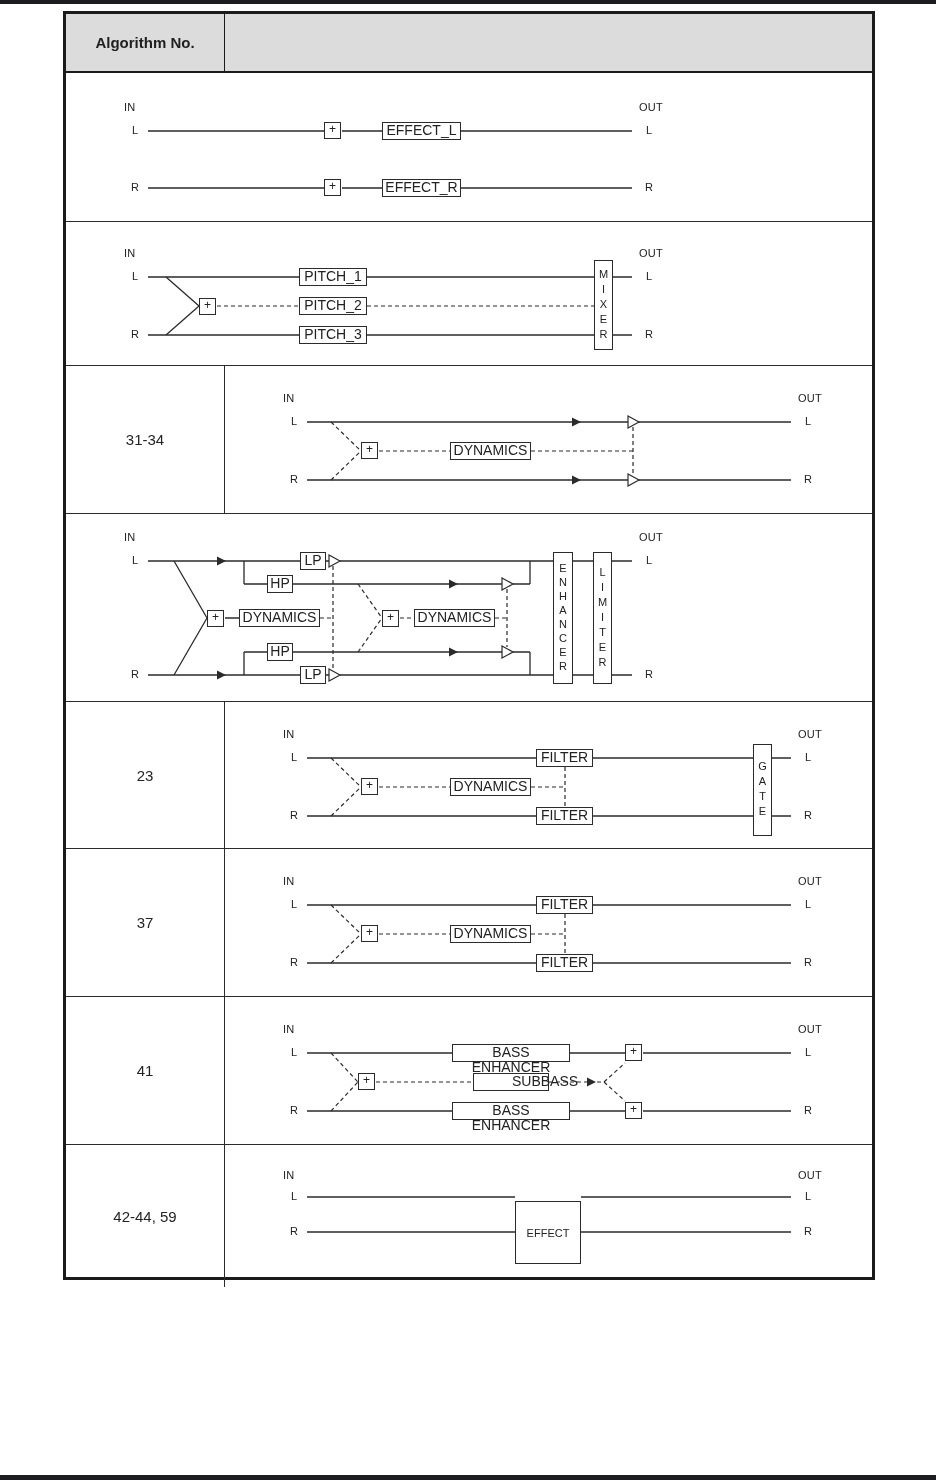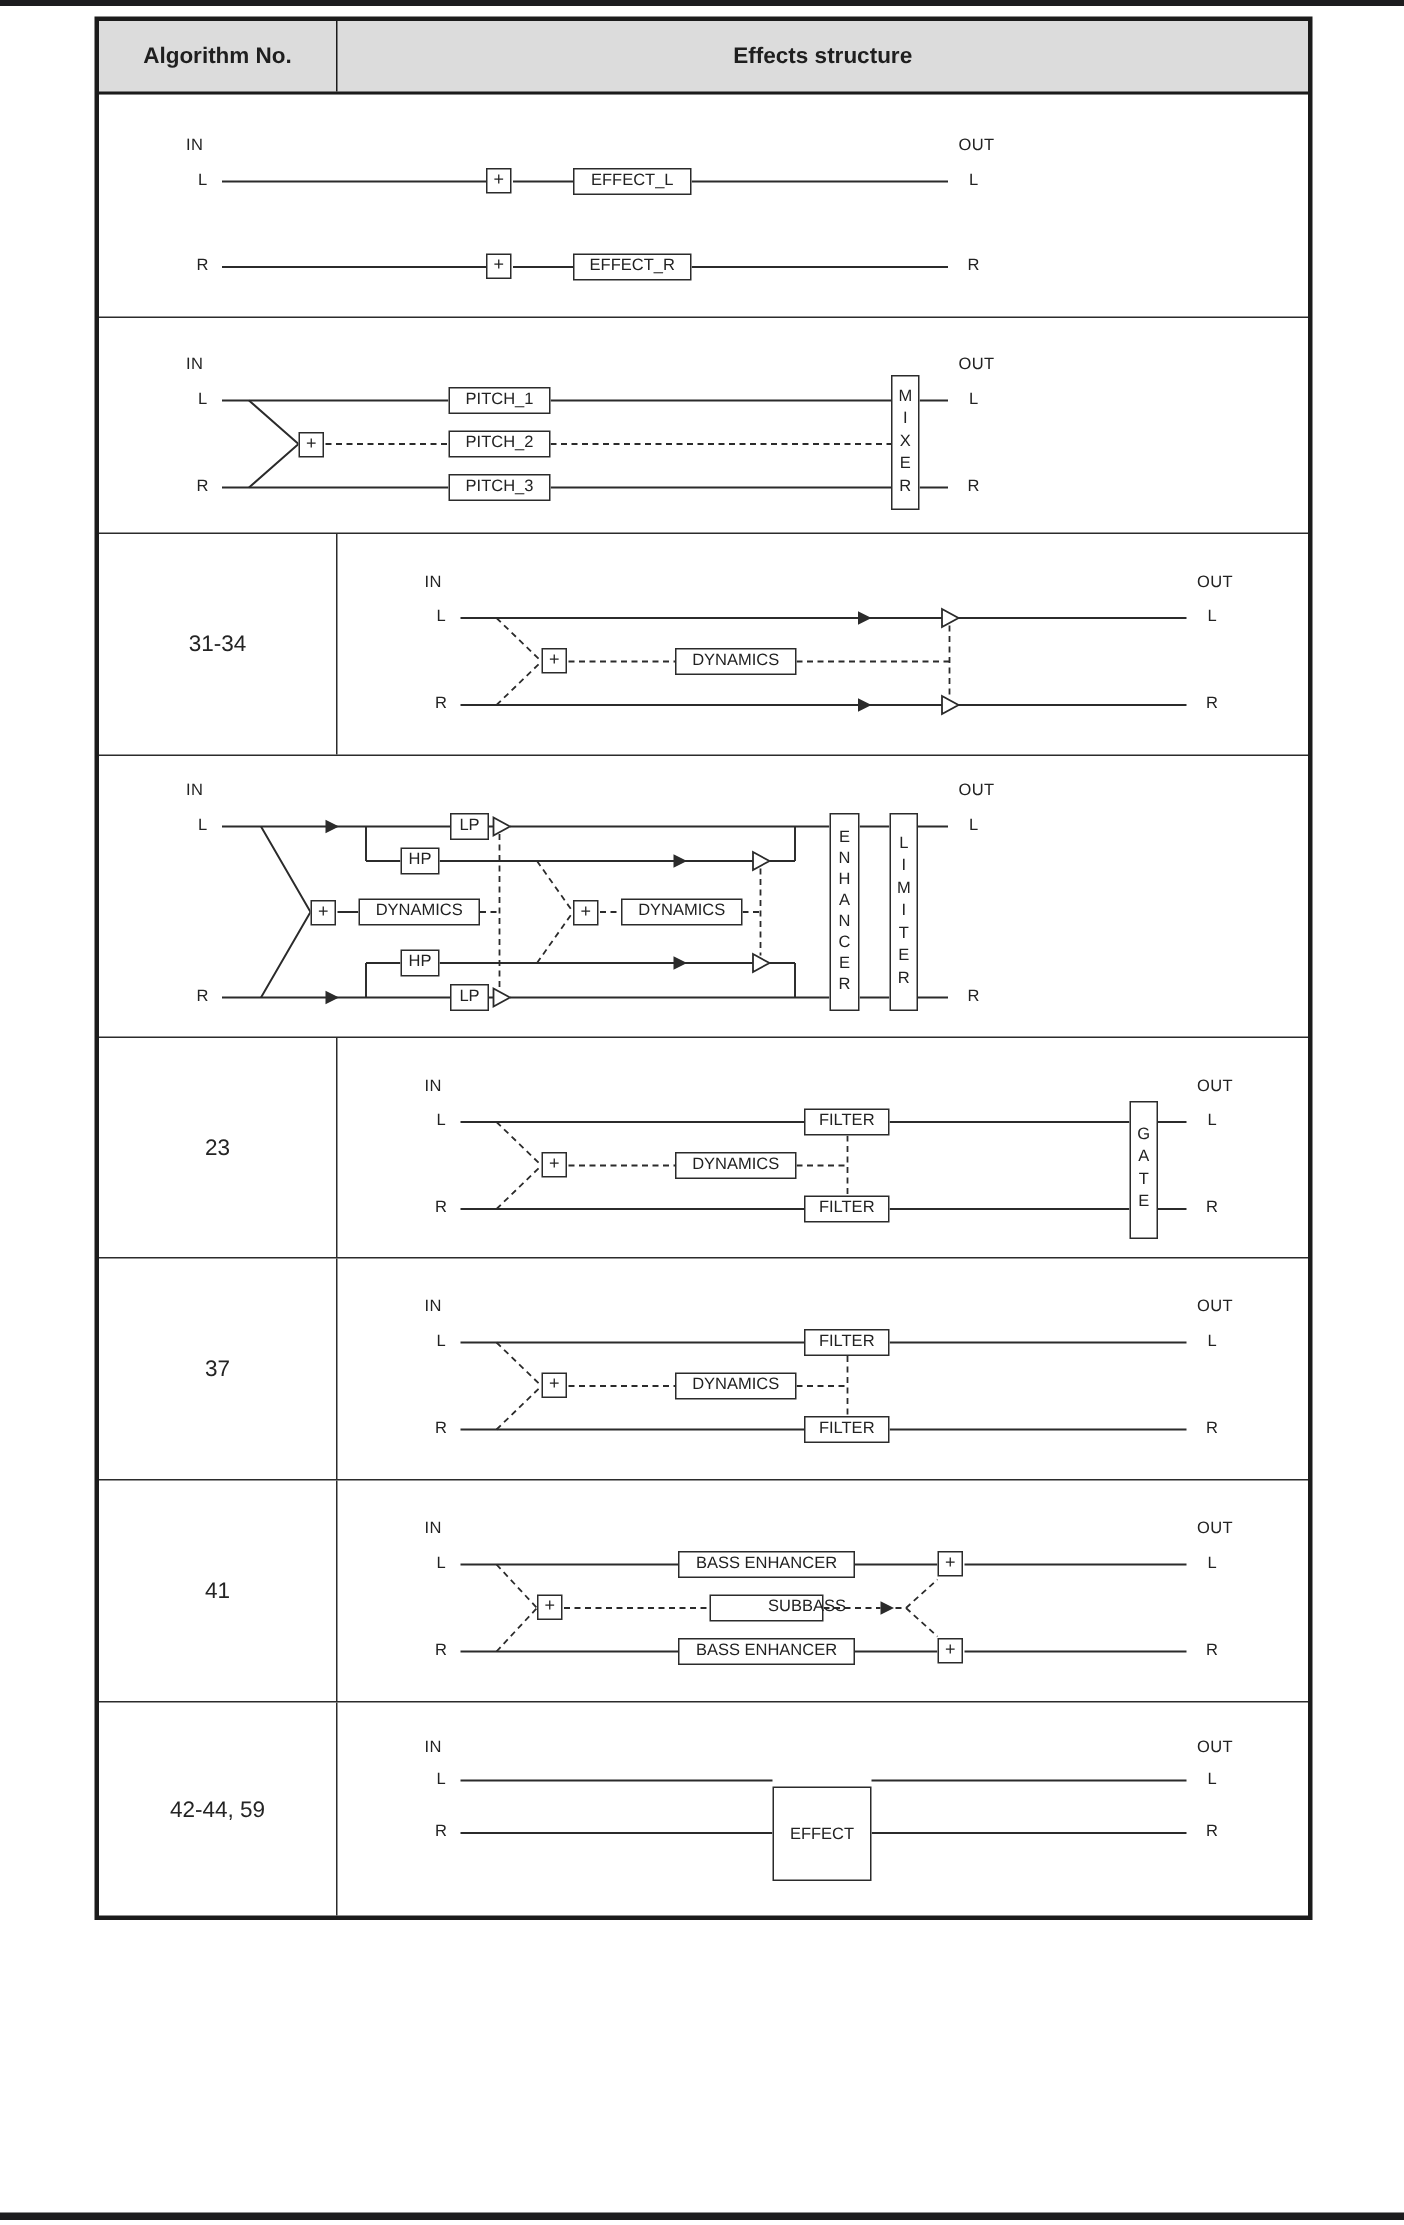--- a/index.html
+++ b/index.html
@@ -6,31 +6,31 @@
   .page{position:relative;width:936px;height:1483px;background:#fff;overflow:hidden;
         font-family:"Liberation Sans","DejaVu Sans",sans-serif;color:#232323;}
   .edge{position:absolute;left:0;width:936px;background:#1d1d1f;}
   .edge.top{top:0;height:4px;}
   .edge.bottom{top:1475px;height:5px;}
 
   .algo-table{position:absolute;left:63px;top:11px;width:812px;height:1269px;
               border:3px solid #1b1b1b;box-sizing:border-box;background:#fff;}
   .trow{display:flex;border-bottom:1.5px solid #2b2b2b;box-sizing:border-box;}
   .trow.last{border-bottom:none;}
-  .thead{height:49px;border-bottom:2px solid #1b1b1b;background:#dcdcdc;justify-content:space-between;}
+  .thead{height:59px;border-bottom:2px solid #1b1b1b;background:#dcdcdc;justify-content:space-between;}
   .hcell{display:flex;align-items:center;justify-content:center;
          font-size:15px;font-weight:bold;color:#1f1f1f;box-sizing:border-box;}
   .acell{width:159px;flex:none;border-right:1.5px solid #2b2b2b;box-sizing:border-box;
          display:flex;align-items:center;justify-content:center;}
   .algo-text{font-size:15px;line-height:21px;white-space:pre-line;text-align:left;color:#242424;}
   .dcell{flex:1;position:relative;overflow:hidden;}
 
   .wires{position:absolute;left:0;top:0;}
   .dbox{position:absolute;box-sizing:border-box;height:18px;border:1.3px solid #2b2b2b;
-        background:#fff;font-size:11px;line-height:15px;text-align:center;color:#222;}
+        background:#fff;font-size:14px;line-height:15px;text-align:center;color:#222;}
   .bigbox{position:absolute;box-sizing:border-box;border:1.3px solid #2b2b2b;background:#fff;
         font-size:11px;text-align:center;color:#222;display:flex;align-items:center;justify-content:center;}
   .plus{position:absolute;width:17px;height:17px;box-sizing:border-box;border:1.3px solid #2b2b2b;
         background:#fff;font-size:12px;line-height:13px;text-align:center;color:#222;}
   .vstack{position:absolute;box-sizing:border-box;border:1.3px solid #2b2b2b;background:#fff;
         writing-mode:vertical-rl;text-orientation:upright;letter-spacing:3px;font-size:11px;
         color:#222;display:flex;align-items:center;justify-content:center;}
   .plab{position:absolute;font-size:11px;color:#222;width:14px;text-align:center;line-height:13px;}
   .clab{position:absolute;font-size:11px;color:#222;line-height:13px;letter-spacing:0.2px;}
   .outlab{width:30px;text-align:center;}
@@ -39,21 +39,20 @@
 <body>
 
 <div class="page">
   <div class="edge top"></div>
   <div class="edge bottom"></div>
 
   <div class="algo-table">
 
     <div class="trow thead">
       <div class="hcell acell" style="border-right-color:#1b1b1b;">Algorithm No.</div>
-      <div class="hcell dcell">Effects structure</div>
     </div>
 
     <div class="trow" style="height:149px;">
       <div class="dcell">
         <svg class="wires" width="647" height="147">
           <g stroke="#2b2b2b" stroke-width="1.3">
             <path d="M82 58 H258 M276 58 H316 M395 58 H566" fill="none"></path>
             <path d="M82 115 H258 M276 115 H316 M395 115 H566" fill="none"></path>
           </g>
         </svg>

